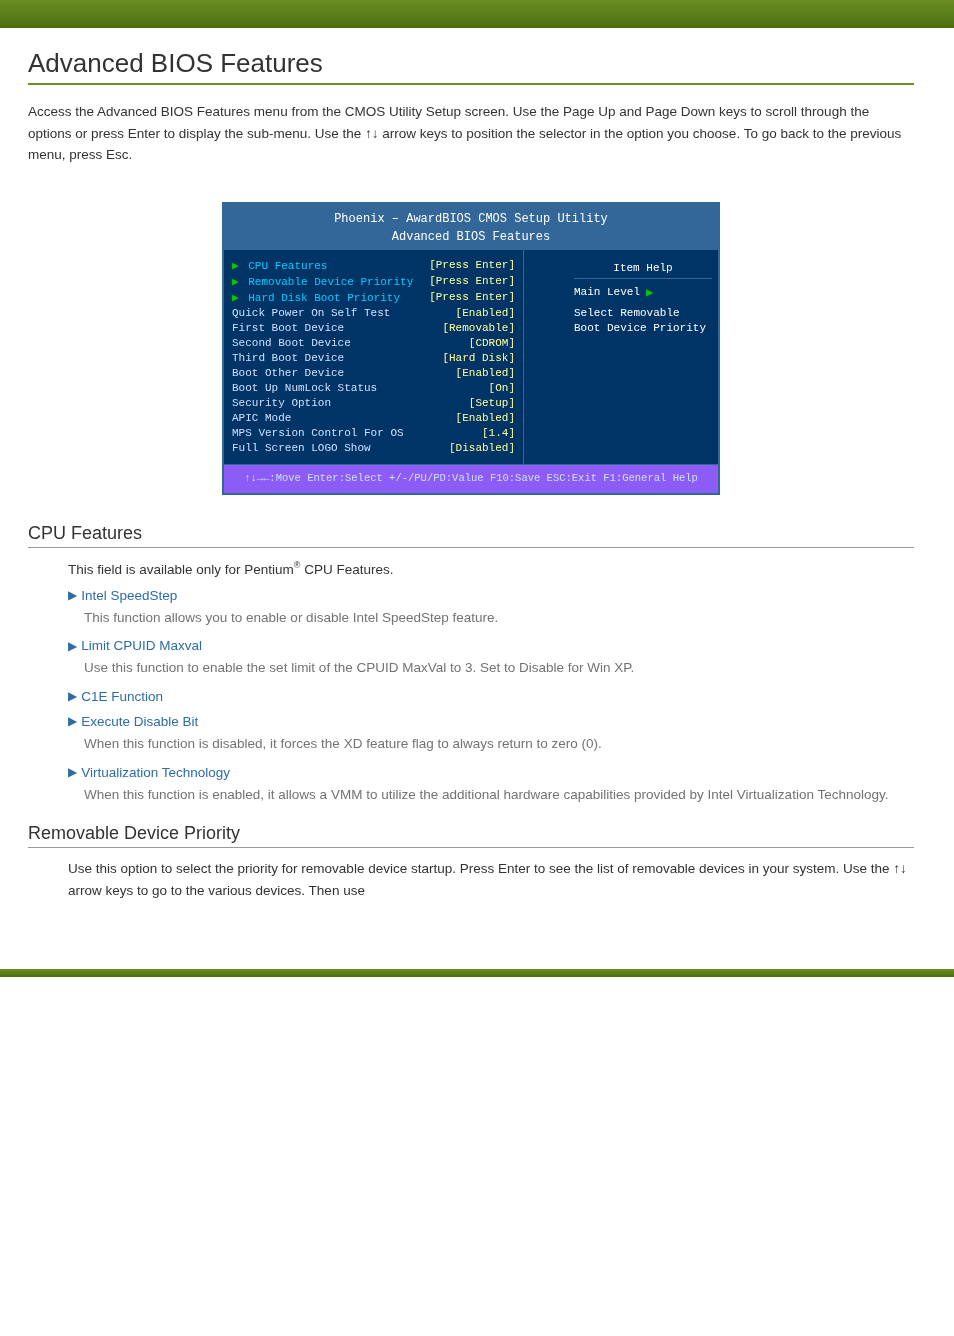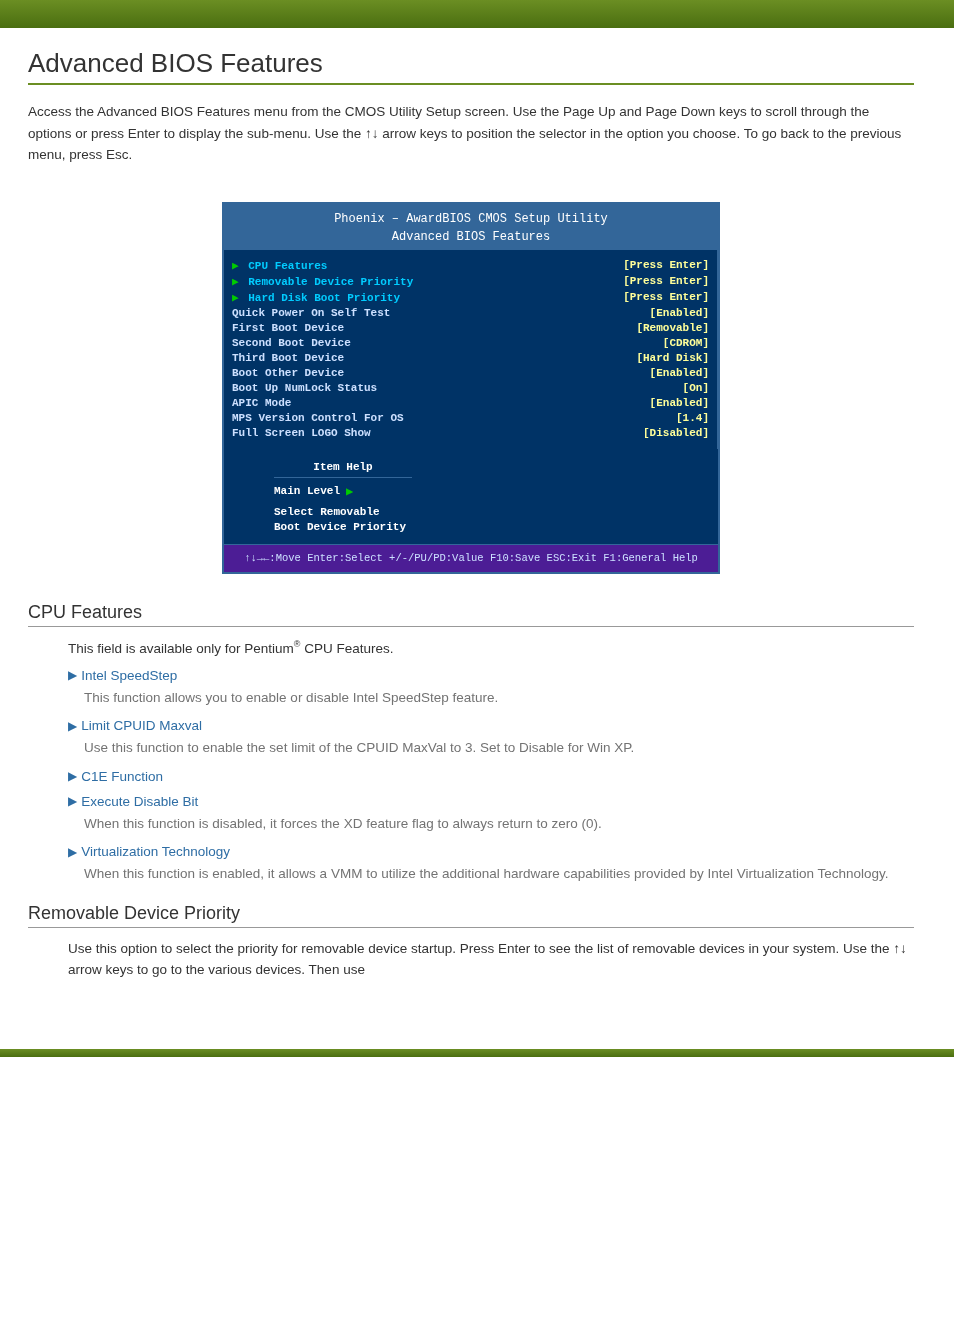--- a/index.html
+++ b/index.html
@@ -52,22 +52,21 @@
       background: #336699;
       text-align: center;
       padding: 6px 4px 4px 4px;
       font-size: 12px;
       color: #fff;
       line-height: 1.5;
     }
 
     .bios-body {
       display: flex;
-      flex-direction: column;
-      font-weight: bold;
+      flex-direction: row;
     }
 
     .bios-left {
       flex: 1;
       padding: 8px 6px;
       border-right: 1px solid #336699;
     }
 
     .bios-right {
       width: 150px;
@@ -126,21 +125,21 @@
     }
 
     .select-removable {
       color: #fff;
       font-size: 11px;
       line-height: 1.4;
       margin-top: 6px;
     }
 
     .bios-footer {
-      background: #4c1d95;
+      background: #8b5cf6;
       border-top: 1px solid #336699;
       padding: 5px 8px;
       font-size: 10.5px;
       color: #cce0ff;
       text-align: center;
       line-height: 1.7;
     }
 
     
     .section-title {
@@ -247,20 +246,24 @@
             <span class="bios-item-label">Third Boot Device</span>
             <span class="bios-item-value">[Hard Disk]</span>
           </div>
           <div class="bios-item">
             <span class="bios-item-label">Boot Other Device</span>
             <span class="bios-item-value">[Enabled]</span>
           </div>
           <div class="bios-item">
             <span class="bios-item-label">Boot Up NumLock Status</span>
             <span class="bios-item-value">[On]</span>
+          </div>
+          <div class="bios-item">
+            <span class="bios-item-label">Security Option</span>
+            <span class="bios-item-value">[Setup]</span>
           </div>
           <div class="bios-item">
             <span class="bios-item-label">APIC Mode</span>
             <span class="bios-item-value">[Enabled]</span>
           </div>
           <div class="bios-item">
             <span class="bios-item-label">MPS Version Control For OS</span>
             <span class="bios-item-value">[1.4]</span>
           </div>
           <div class="bios-item">

